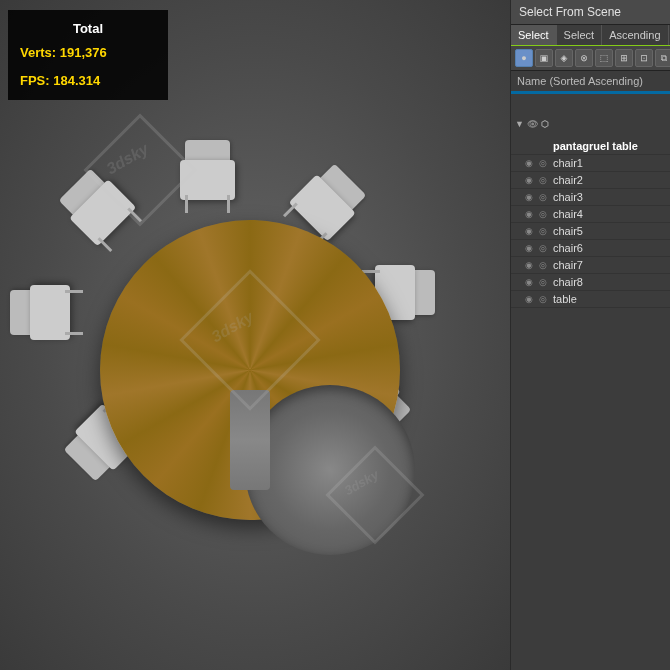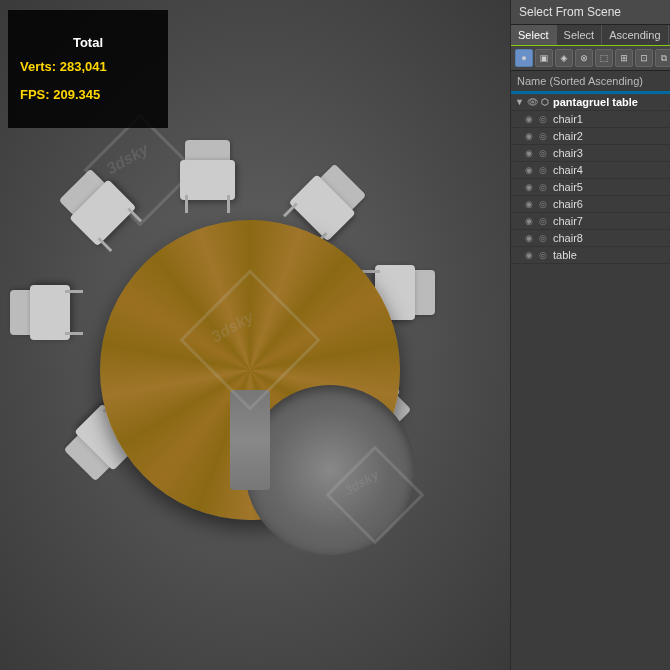--- a/index.html
+++ b/index.html
@@ -22,21 +22,21 @@
       overflow: hidden;
     }
 
     
     #stats-overlay {
       position: absolute;
       top: 10px;
       left: 8px;
       background: rgba(0,0,0,0.85);
       color: #fff;
-      padding: 22px 12px;
+      padding: 8px 12px;
       font-size: 13px;
       font-weight: bold;
       line-height: 1.7;
       min-width: 160px;
     }
     #stats-overlay .stat-label {
       color: #FFD700;
     }
     #stats-overlay .stat-value {
       color: #FFD700;
@@ -250,21 +250,21 @@
       color: #888;
       min-width: 12px;
     }
     .obj-name {
       font-size: 11px;
       color: #ddd;
       white-space: nowrap;
       overflow: hidden;
       text-overflow: ellipsis;
     }
-    .obj-name.group { color: #fff; }
+    .obj-name.group { color: #fff; margin-top: 44px; }
 
     
     .indent-1 { padding-left: 14px; }
     .indent-0 { padding-left: 4px; }
 
     
     #object-list::-webkit-scrollbar { width: 6px; }
     #object-list::-webkit-scrollbar-track { background: #2a2a2a; }
     #object-list::-webkit-scrollbar-thumb { background: #666; border-radius: 3px; }
 
@@ -350,25 +350,25 @@
   </div>
   <div style="position:absolute; top:460px; left:340px;">
     <div class="watermark-diamond" style="width:70px;height:70px;"></div>
     <div class="wm-text" style="position:absolute;top:15px;left:3px;font-size:13px;">3dsky</div>
   </div>
 
   <div id="stats-overlay">
     <div class="total-header">Total</div>
     <div>
       <span class="stat-label">Verts:</span>
-      <span class="stat-value">283,041</span>
+      <span class="stat-value">191,376</span>
     </div>
     <div style="margin-top:6px;">
       <span class="stat-label">FPS:</span>
-      <span class="stat-value">209.345</span>
+      <span class="stat-value">184.314</span>
     </div>
 
     <div style="position:absolute;top:10px;left:20px;width:120px;height:120px;border:2px solid rgba(200,200,0,0.3);transform:rotate(45deg);z-index:-1;"></div>
   </div>
 
 </div>
 
 <div id="right-panel">
 
   <div id="panel-title">Select From Scene</div>

